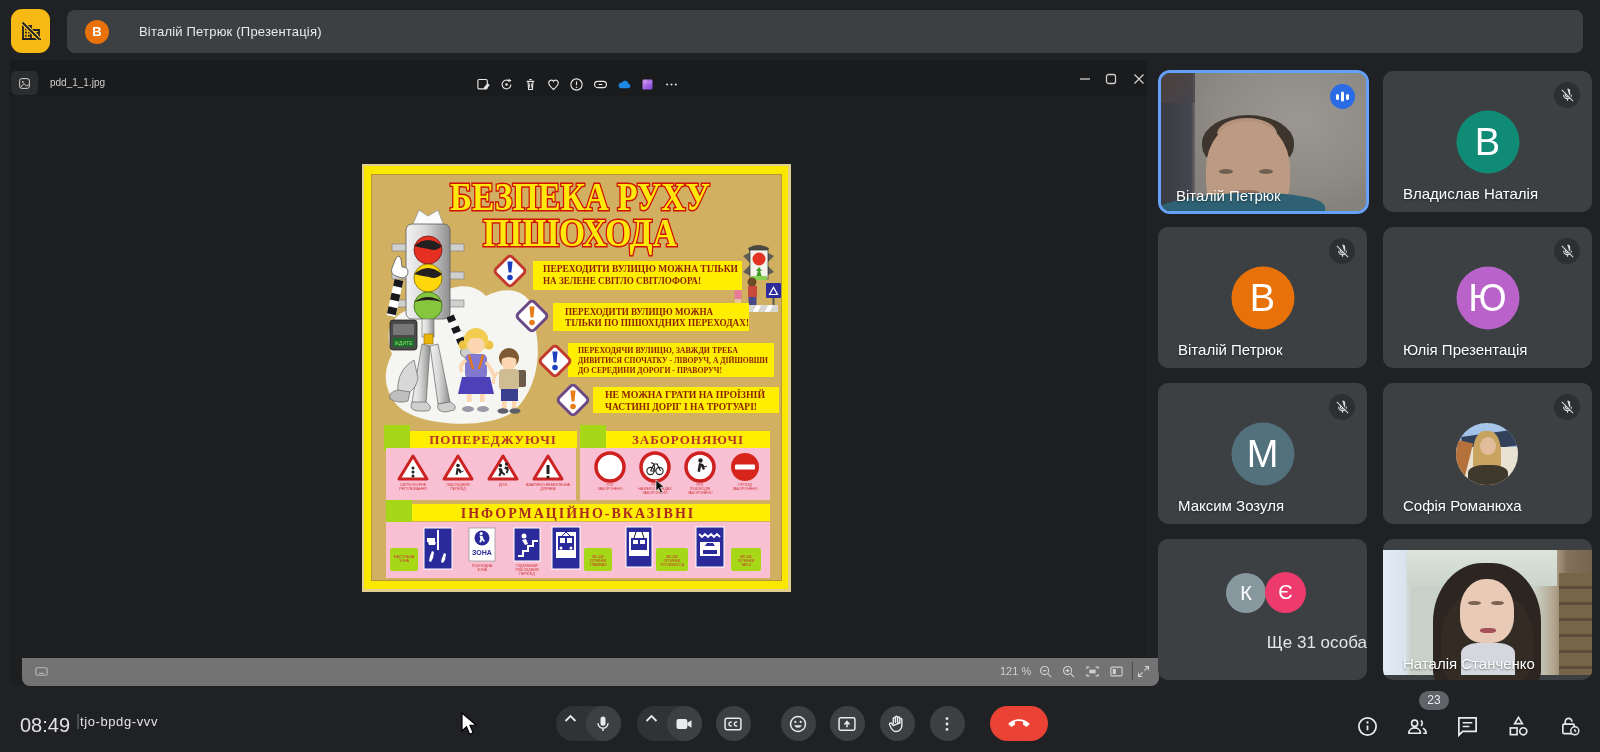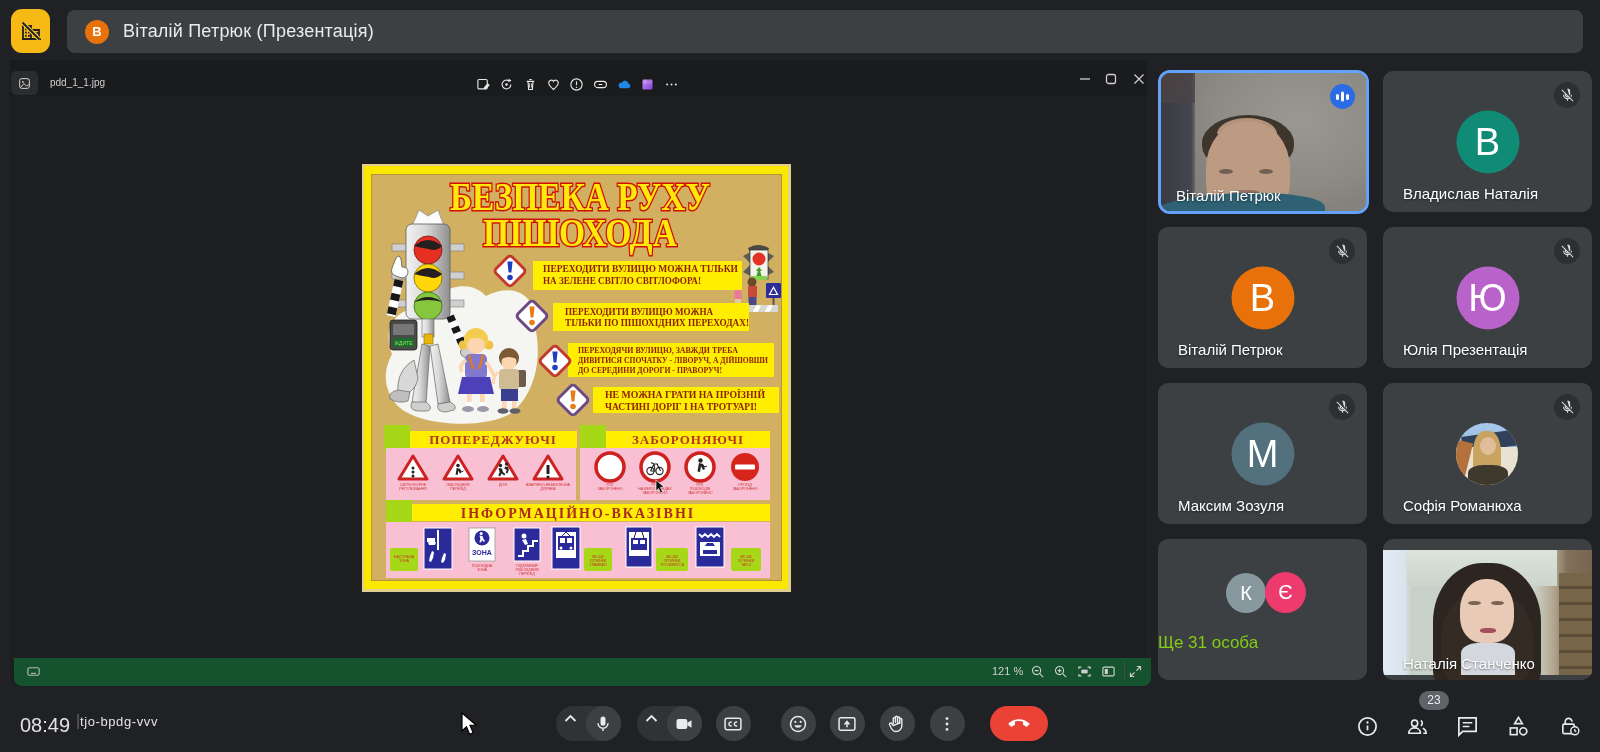--- a/index.html
+++ b/index.html
@@ -1,27 +1,27 @@
 <!DOCTYPE html>
 <html><head><meta charset="utf-8">
 <style>
 *{margin:0;padding:0;box-sizing:border-box}
 html,body{width:1600px;height:752px;overflow:hidden;background:#202124;font-family:"Liberation Sans",sans-serif}
 .abs{position:absolute}
 
 #topicon{left:11px;top:9px;width:39px;height:44px;border-radius:11px;background:#f7ba14}
 #toppill{left:67px;top:10px;width:1516px;height:43px;border-radius:8px;background:#3c4043;display:flex;align-items:center}
 #toppill .av{width:24px;height:24px;border-radius:50%;background:#e8710a;color:#fff;font-size:13px;font-weight:bold;display:flex;align-items:center;justify-content:center;margin-left:18px}
-#toppill .nm{color:#e8eaed;font-size:18px;margin-left:14px;letter-spacing:.2px}
+#toppill .nm{color:#e8eaed;font-size:13px;margin-left:30px;letter-spacing:.2px}
 
 #pwin{left:10px;top:60px;width:1137px;height:626px;background:#1d1e20;border-radius:0 0 8px 8px}
 #ptitle{left:0;top:0;width:100%;height:36px;background:#1a1b1d}
 #pchip{left:1px;top:11px;width:27px;height:24px;border-radius:5px;background:#2b2c2e;display:flex;align-items:center;justify-content:center}
 #pname{left:40px;top:17px;color:#cfcfcf;font-size:10px}
-#pbottom{left:4px;top:598px;width:100%;height:28px;background:#14532d;border-radius:0 0 8px 8px}
+#pbottom{left:12px;top:598px;width:100%;height:28px;background:#737373;border-radius:0 0 8px 8px}
 .ticon{top:17px;width:15px;height:15px}
 .zic{top:6px;width:15px;height:15px}
 
 #bbar{left:0;top:686px;width:1600px;height:66px;background:#202124}
 .btxt{color:#e3e3e3;font-size:20px}
 .pillb{top:20px;height:35px;border-radius:18px;background:#303234}
 .circb{top:20px;width:35px;height:35px;border-radius:50%;background:#3c4043}
 .cicon{top:28px;width:20px;height:20px}
 .ricon{top:29px;width:23px;height:23px}
 
@@ -523,21 +523,21 @@
         <path d="M12 3 a3 3 0 0 1 3 3 v5 a3 3 0 0 1 -.4 1.4 Z" fill="#d8dadd"></path>
         <path d="M6.5 11 a5.5 5.5 0 0 0 11 0 M12 16.5 v3" fill="none" stroke="#d8dadd" stroke-width="1.6"></path>
         <path d="M4 4 L20 20" stroke="#d8dadd" stroke-width="1.7"></path>
         <path d="M5.2 2.8 L21.2 18.8" stroke="#3c4043" stroke-width="1.6"></path>
       </svg>
     </div>
 </div>
 <div class="tile" style="left:1158px;top:539px">
   <div class="abs" style="left:68px;top:34px;width:40px;height:40px;border-radius:50%;background:#87989f;color:#fff;font-size:20px;display:flex;align-items:center;justify-content:center">К</div>
   <div class="abs" style="left:107px;top:33px;width:41px;height:41px;border-radius:50%;background:#ee3b6e;color:#fff;font-size:20px;display:flex;align-items:center;justify-content:center">Є</div>
-  <div class="abs" style="left:0;top:94px;width:100%;text-align:left;color:#84cc16;font-size:17px">Ще 31 особа</div>
+  <div class="abs" style="left:0;top:94px;width:100%;text-align:right;color:#e5e5e5;font-size:17px">Ще 31 особа</div>
 </div>
 <div class="tile" style="left:1383px;top:539px">
   <div class="abs" style="left:0;top:11px;width:209px;height:125px;background:linear-gradient(90deg,#e2ebf4 0,#d9e4ee 22px,#c8d1c9 28px,#ccd5cb 150px,#b0a28c 172px,#82705a 184px,#76654f 209px)"></div>
   <div class="abs" style="left:176px;top:34px;width:33px;height:102px;background:repeating-linear-gradient(180deg,#77654a 0 13px,#5c4d39 13px 16px)"></div>
   <div class="abs" style="left:24px;top:11px;width:150px;height:36px;background:linear-gradient(180deg,#dbe3da,#ccd5cb)"></div>
   <div class="abs" style="left:50px;top:24px;width:108px;height:128px;border-radius:46% 46% 16% 16%;background:#2c2520"></div>
   <div class="abs" style="left:58px;top:50px;width:92px;height:96px;border-radius:50% 50% 26% 26%;background:#332b24"></div>
   <div class="abs" style="left:77px;top:40px;width:54px;height:64px;border-radius:48% 48% 40% 40%;background:#e8cab6"></div>
   <div class="abs" style="left:85px;top:62px;width:13px;height:4px;border-radius:50%;background:#7a6353"></div>
   <div class="abs" style="left:108px;top:62px;width:13px;height:4px;border-radius:50%;background:#7a6353"></div>

